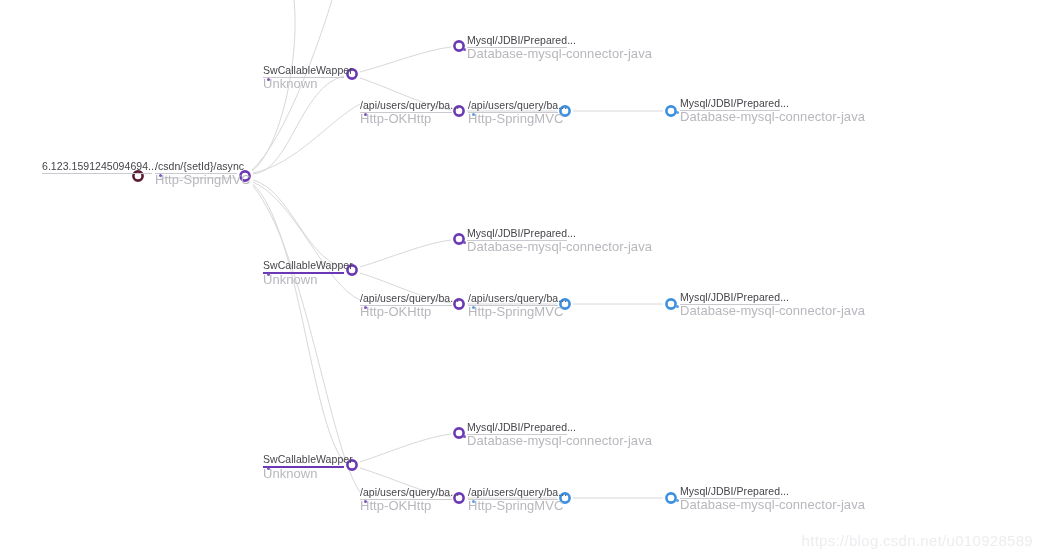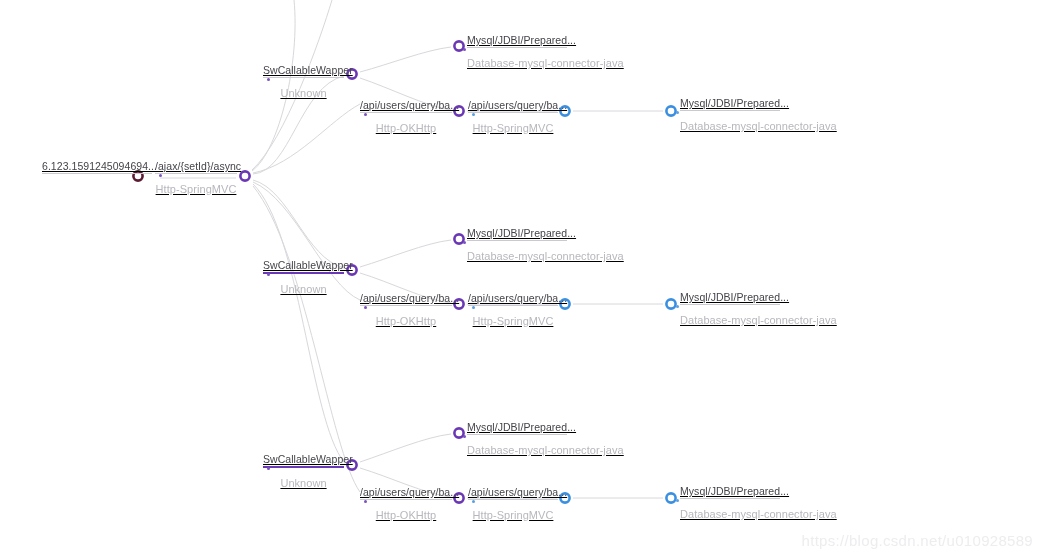--- a/index.html
+++ b/index.html
@@ -28,24 +28,23 @@
   .node-ring {
     fill: #ffffff;
     stroke-width: 2.6;
   }
   .node-purple { stroke: #6b38b5; }
   .node-blue   { stroke: #3a8fe0; }
   .node-root   { stroke: #5c1b33; }
 
   .label-group {
     position: absolute;
-    text-align: center;
+    text-align: left;
     white-space: nowrap;
     pointer-events: none;
-    text-decoration: underline;
   }
   .label-title {
     font-size: 10.5px;
     color: #44444a;
     line-height: 12px;
     letter-spacing: 0.05px;
     display: block;
   }
   .label-rule {
     height: 1px;
@@ -55,25 +54,25 @@
   }
   .label-rule.accent {
     height: 2px;
     background: #6b38b5;
   }
   .label-rule.thin-accent {
     height: 1px;
     background: #c9c9cf;
   }
   .label-sub {
-    font-size: 11px;
+    font-size: 13px;
     color: #b7b7bd;
     line-height: 11px;
     display: block;
-    margin-top: 10px;
+    margin-top: 0;
     letter-spacing: 0.05px;
   }
   .tick {
     position: absolute;
     width: 3px;
     height: 3px;
     border-radius: 50%;
   }
   .tick.purple { background: #7c52c0; }
   .tick.blue   { background: #5a9fe3; }
@@ -135,21 +134,21 @@
       <circle cx="671" cy="498" r="4.6" class="node-ring node-blue"></circle>
     </g>
 </svg>
 
 <div id="labels-layer">
     <div class="label-group" style="left: 42px; top: 160px; width: 110px;">
       <span class="label-title">6.123.1591245094694...</span>
       <div class="label-rule thin-accent"></div>
     </div>
     <div class="label-group" style="left: 155px; top: 160px; width: 82px;">
-      <span class="label-title">/ajax/{setId}/async</span>
+      <span class="label-title">/csdn/{setId}/async</span>
       <div class="label-rule thin-accent"></div>
       <span class="label-sub">Http-SpringMVC</span>
     </div>
     <div class="tick purple" style="left: 159px; top: 174px;"></div>
     <div class="label-group" style="left: 263px; top: 64px; width: 81px;">
       <span class="label-title">SwCallableWapper</span>
       <div class="label-rule thin-accent"></div>
       <span class="label-sub">Unknown</span>
     </div>
     <div class="tick purple" style="left: 267px; top: 78px;"></div>

